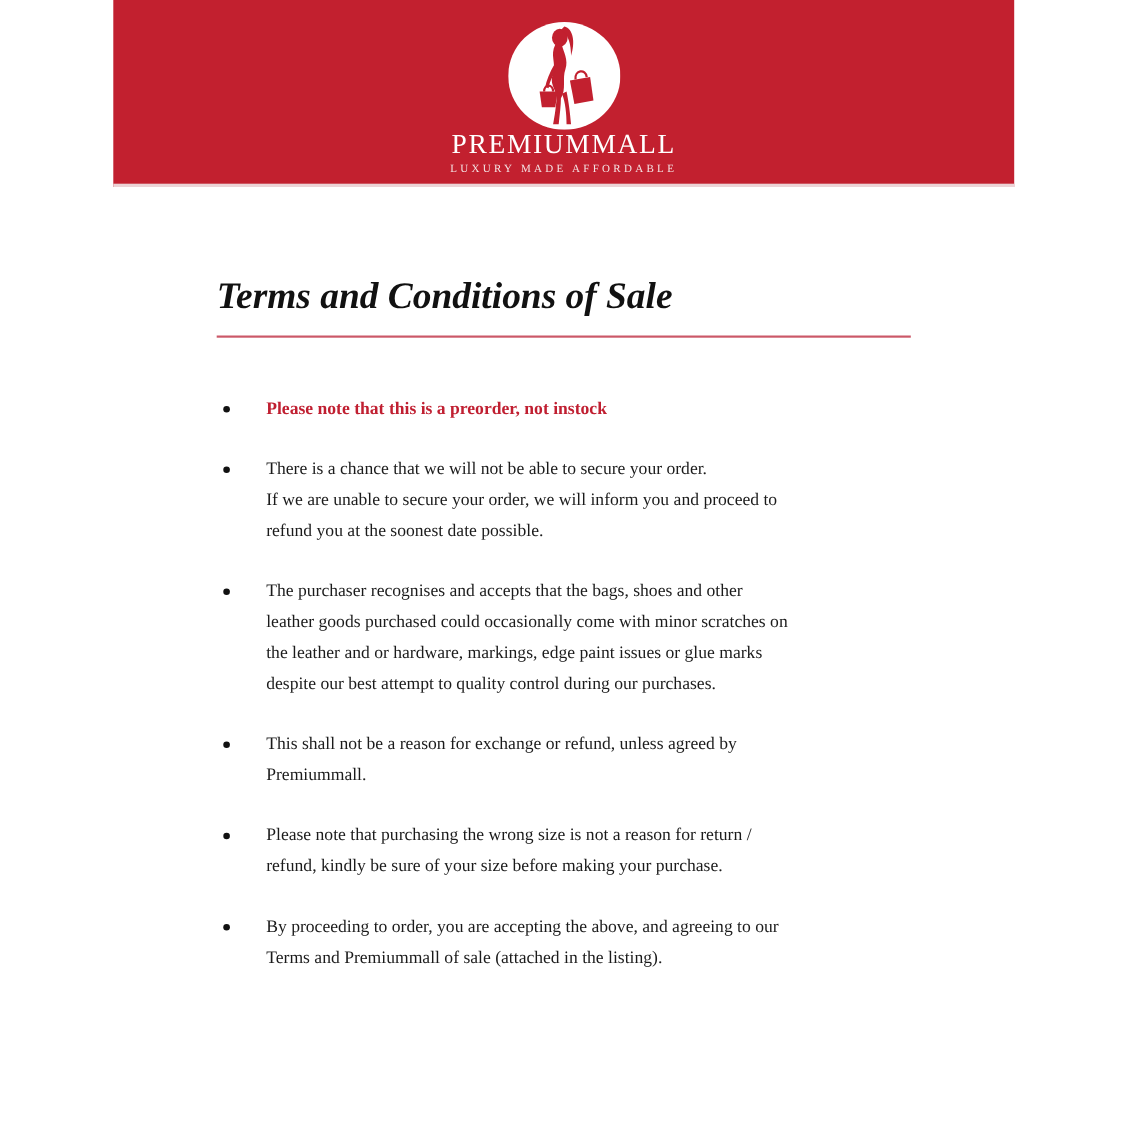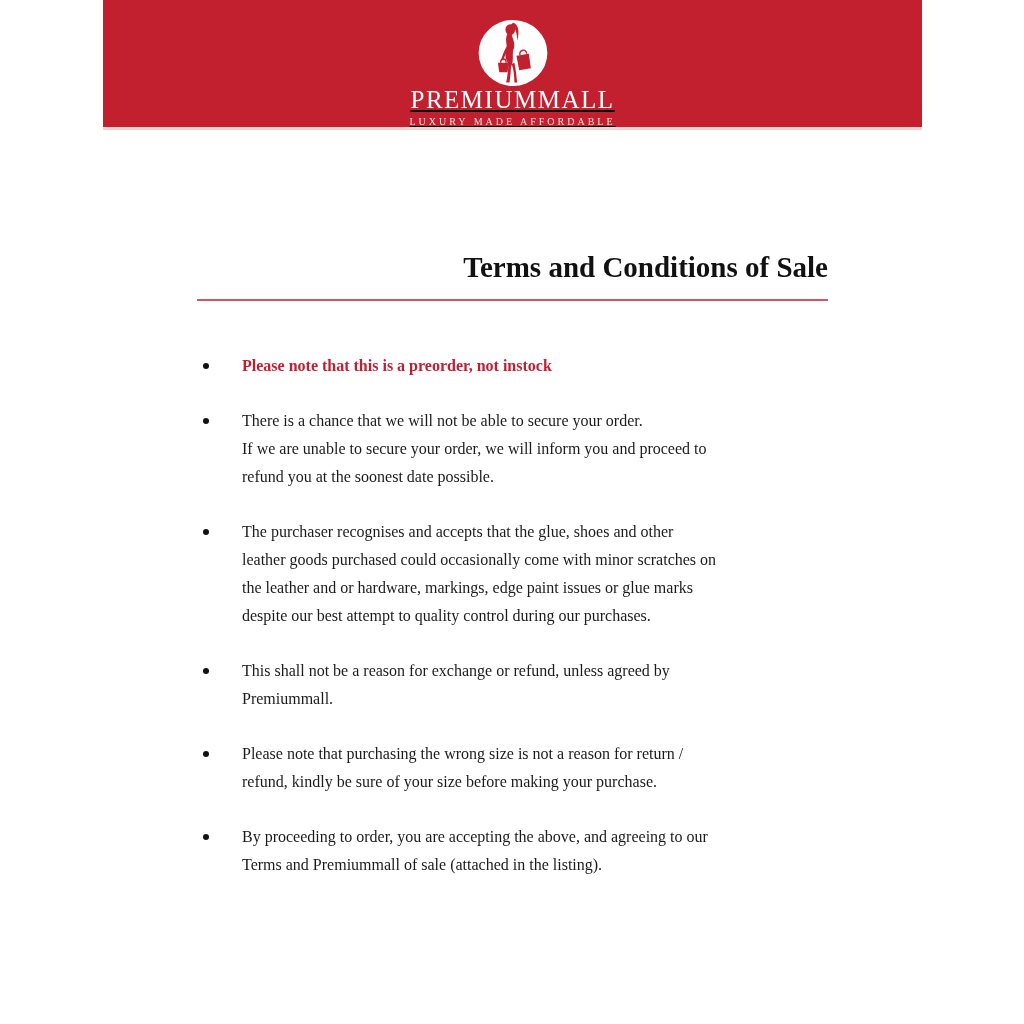--- a/index.html
+++ b/index.html
@@ -11,41 +11,41 @@
   *{box-sizing:border-box;}
   html,body{margin:0;padding:0;}
   body{
     width:1024px;height:1024px;
     background:#ffffff;
     font-family:"Liberation Serif","DejaVu Serif",serif;
     position:relative;overflow:hidden;
   }
   .banner{
     position:absolute;left:103px;top:0;
-    width:819px;height:130px;
+    width:819px;height:170px;
     background:var(--banner-red);
     border-bottom:3px solid #ecd3d6;
-    display:flex;flex-direction:column;align-items:center;text-decoration:underline;
+    display:flex;flex-direction:column;align-items:center;
   }
   .logo-mark{width:102px;height:98px;margin-top:20px;}
   .brand{
     color:#ffffff;font-size:25px;letter-spacing:1.5px;
     margin-top:1px;line-height:1;
   }
   .tagline{
     color:#f4e3e4;font-size:10px;letter-spacing:3px;
     margin-top:5px;line-height:1;
   }
   .content{
     position:absolute;left:197px;top:170px;width:631px;
   }
   .doc-title{
-    text-align:right;
-    font-size:29px;font-weight:bold;color:#111111;
-    margin:80px 0 14px 0;line-height:1.2;
+    text-align:left;
+    font-size:34px;font-weight:bold;color:#111111;
+    margin:80px 0 14px 0;line-height:1.2;font-style:italic;
   }
   .divider{
     border:none;border-top:2px solid var(--divider-red);
     margin:0;opacity:0.85;
   }
   .terms-list{
     list-style:none;margin:51px 0 0 0;padding:0;
   }
   .term-item{display:flex;margin-bottom:27px;}
   .bullet{
@@ -103,21 +103,21 @@
         <span class="bullet"></span>
         <div class="item-text">
           <div class="line">There is a chance that we will not be able to secure your order.</div>
           <div class="line">If we are unable to secure your order, we will inform you and proceed to</div>
           <div class="line">refund you at the soonest date possible.</div>
         </div>
       </li>
       <li class="term-item">
         <span class="bullet"></span>
         <div class="item-text">
-          <div class="line">The purchaser recognises and accepts that the glue, shoes and other</div>
+          <div class="line">The purchaser recognises and accepts that the bags, shoes and other</div>
           <div class="line">leather goods purchased could occasionally come with minor scratches on</div>
           <div class="line">the leather and or hardware, markings, edge paint issues or glue marks</div>
           <div class="line">despite our best attempt to quality control during our purchases.</div>
         </div>
       </li>
       <li class="term-item">
         <span class="bullet"></span>
         <div class="item-text">
           <div class="line">This shall not be a reason for exchange or refund, unless agreed by</div>
           <div class="line">Premiummall.</div>

